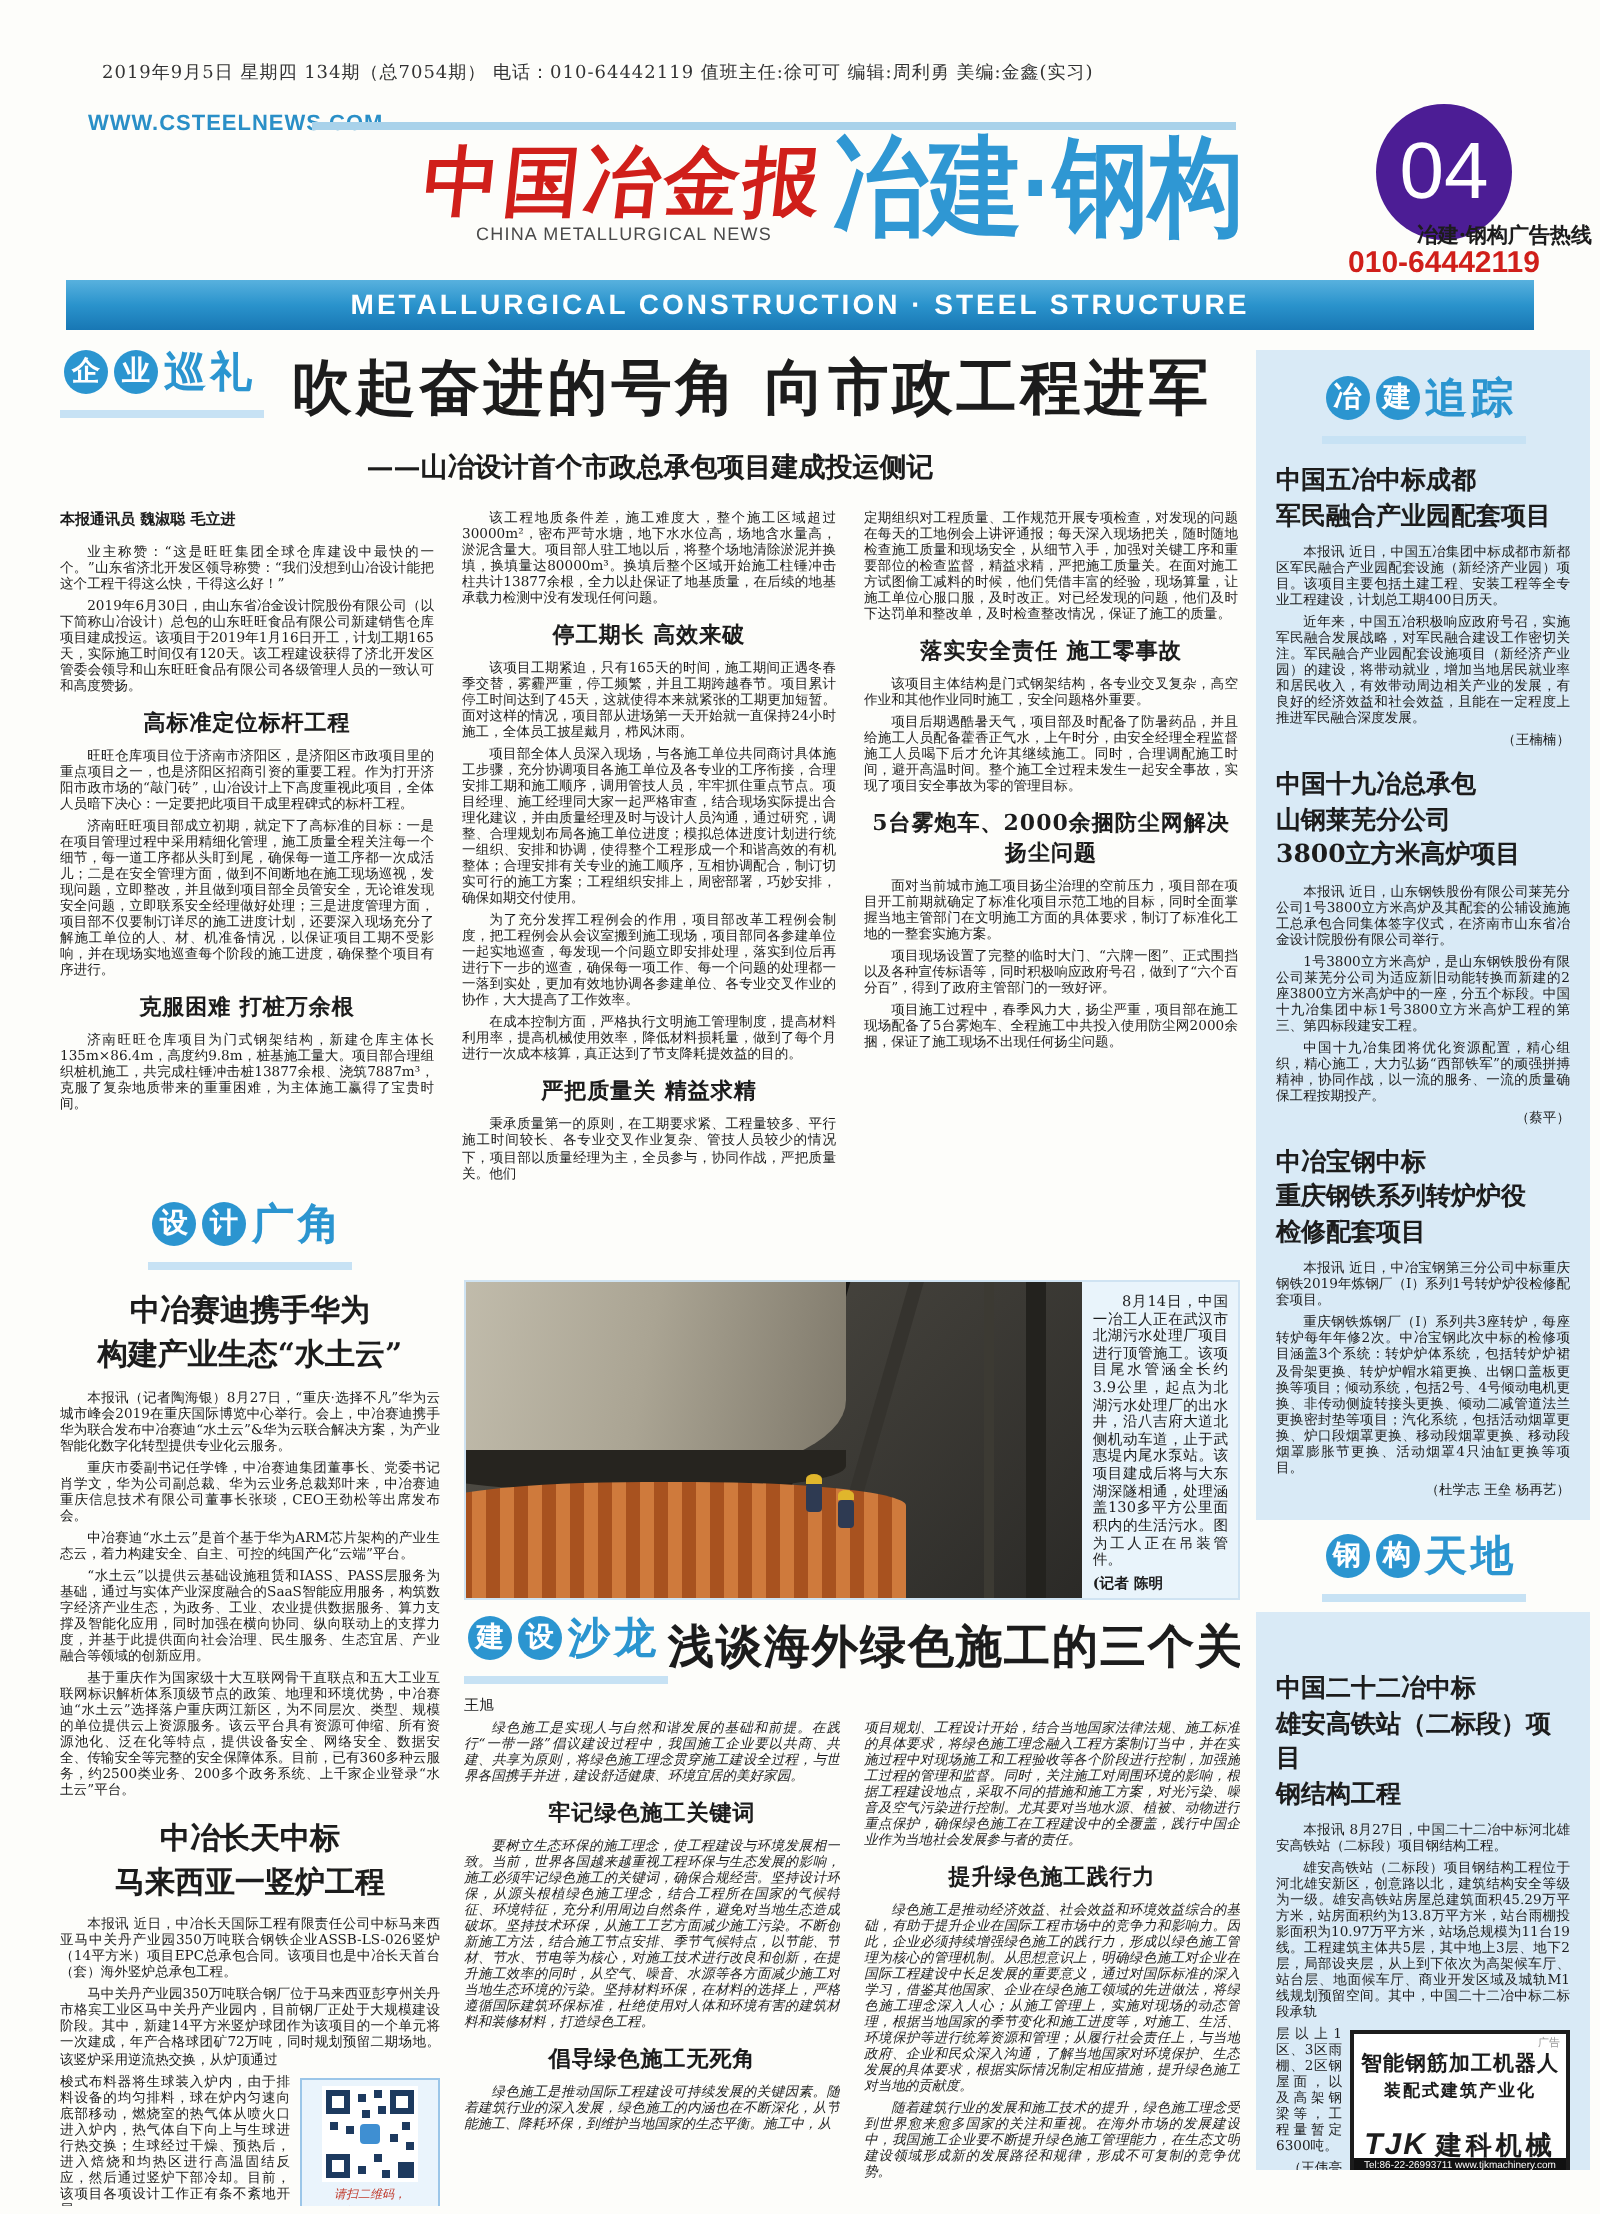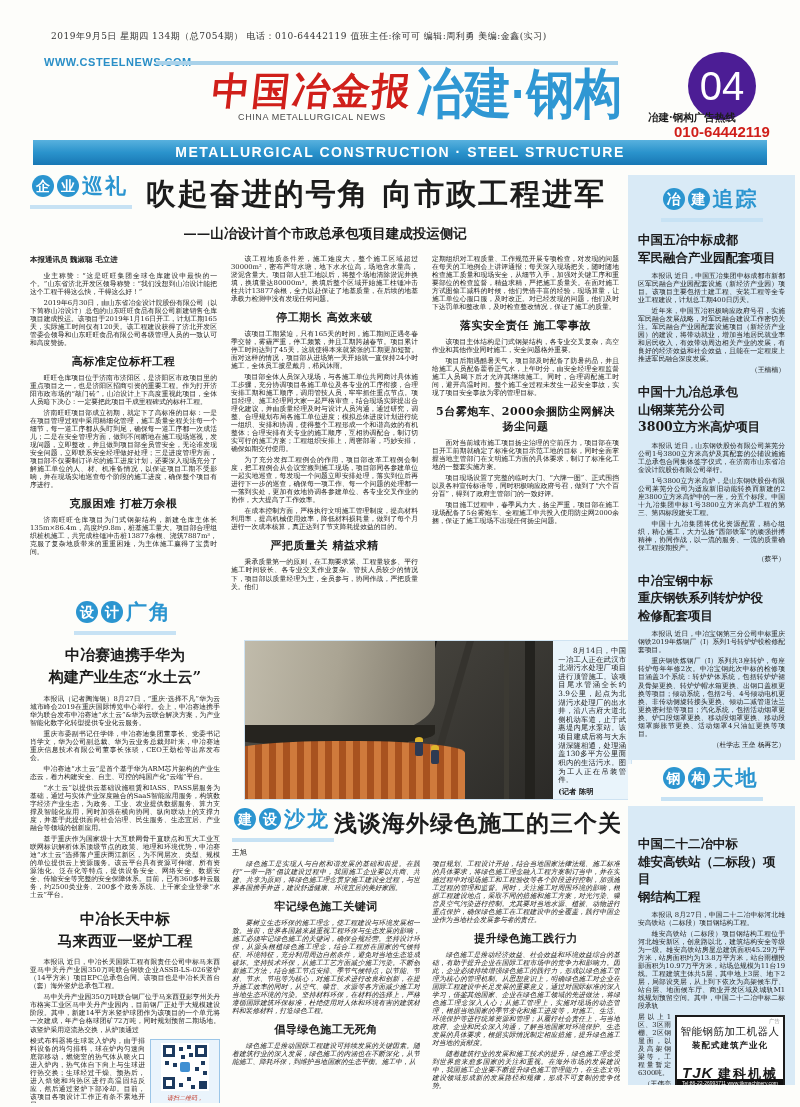--- a/index.html
+++ b/index.html
@@ -12,21 +12,21 @@
   .mast-rule{position:absolute;left:156px;top:61px;width:462px;height:4px;background:#a9d2ea;}
   .logo-cn{position:absolute;left:203px;top:66px;width:218px;text-align:center;font-size:38px;font-weight:900;
            color:#d01f1a;transform:skewX(-6deg);letter-spacing:2px;}
   .logo-en{position:absolute;left:203px;top:112px;width:218px;text-align:center;font-size:9px;color:#4a4a4a;
            font-family:"Liberation Sans",sans-serif;letter-spacing:.6px;}
   .section-big{position:absolute;left:416px;top:58px;font-size:54px;font-weight:900;color:#2f97d3;
                font-family:"Liberation Sans",sans-serif;transform:scaleX(.88);transform-origin:left;white-space:nowrap;}
   .page-circle{position:absolute;left:688px;top:52px;width:68px;height:68px;border-radius:50%;background:#4c1d95;
                color:#fff;font-size:40px;font-weight:normal;text-align:center;line-height:68px;
                font-family:"Liberation Sans",sans-serif;}
-  .hotline-label{position:absolute;left:648px;top:111px;width:148px;text-align:left;font-size:10.5px;font-weight:bold;}
+  .hotline-label{position:absolute;left:648px;top:111px;width:148px;text-align:right;font-size:10.5px;font-weight:bold;}
   .hotline-num{position:absolute;left:648px;top:123px;width:148px;text-align:center;font-size:15px;font-weight:900;
                color:#d01f1a;font-family:"Liberation Sans",sans-serif;}
   .banner{position:absolute;left:33px;top:140px;width:734px;height:25px;
           background:linear-gradient(180deg,#58b1de 0%,#2a93cc 50%,#1877b4 100%);
           color:#fff;font-family:"Liberation Sans",sans-serif;font-weight:bold;font-size:14px;
           letter-spacing:1.5px;text-align:center;line-height:25px;}
   
   .badge{display:inline-flex;align-items:center;gap:3px;border-bottom:4px solid #c7e2f4;padding:0 4px 5px 2px;}
   .bc{width:22px;height:22px;border-radius:50%;background:#2b95d0;color:#fff;font-weight:bold;font-size:14px;
       line-height:22px;text-align:center;flex:0 0 22px;}
@@ -47,21 +47,21 @@
   h3.subhd{font-size:11px;font-weight:bold;text-align:center;margin:7px 0 5px;letter-spacing:.5px;}
   
   .rail{position:absolute;left:30px;top:598px;width:190px;height:505px;overflow:hidden;text-align:justify;}
   .rail .badge-row{text-align:center;margin-bottom:8px;}
   .rail-hl{font-size:15px;font-weight:900;text-align:center;line-height:1.45;}
   .rail-hl2{margin:10px 0 6px;}
   .qr-box{float:right;width:64px;margin:2px 0 2px 5px;border:1px solid #9cc6e8;background:#eaf4fc;padding:3px 2px;text-align:center;}
   .qr-box svg{display:block;margin:0 auto 2px;}
   .qr-line{font-size:6px;color:#c03a2b;font-style:italic;line-height:1.5;}
   
-  .photo-wrap{position:absolute;left:244px;top:640px;width:388px;height:160px;display:flex;background:#e9f4fb;
+  .photo-wrap{position:absolute;left:232px;top:640px;width:388px;height:160px;display:flex;background:#e9f4fb;
               border:1px solid #cfe3f2;box-sizing:border-box;}
   .photo{position:relative;width:310px;height:100%;overflow:hidden;background:linear-gradient(135deg,#55524a,#2b2a27);}
   .ph-beam{position:absolute;left:150px;top:-30px;width:16px;height:240px;background:#16514;background:#181715;transform:rotate(16deg);}
   .ph-beam2{position:absolute;left:196px;top:-30px;width:7px;height:240px;background:#35332e;transform:rotate(16deg);}
   .ph-tank{position:absolute;left:-28px;top:-52px;width:218px;height:150px;border-radius:0 0 42% 42%/0 0 26% 26%;
            background:linear-gradient(100deg,#c9c4b4 0%,#aaa493 55%,#7e786a 100%);}
   .ph-band{position:absolute;left:-28px;top:84px;width:218px;height:20px;background:#26241f;border-radius:0 0 40% 40%/0 0 60% 60%;}
   .ph-corr{position:absolute;left:-18px;bottom:-8px;width:238px;height:66px;border-radius:45% 45% 0 0/18% 18% 0 0;
            background:repeating-linear-gradient(90deg,#a8521f 0 7px,#cf7a3c 7px 14px);}
   .ph-pipe{position:absolute;right:18px;top:0;width:10px;height:100%;background:#23221e;}
@@ -85,21 +85,21 @@
   .sb-badge-row{text-align:center;margin-bottom:6px;}
   .sb-hl{font-size:12.5px;font-weight:900;text-align:left;line-height:1.4;}
   .sb-hl-block{margin:9px 0 6px;}
   .sb2{position:absolute;left:628px;top:806px;width:167px;height:279px;background:#d9eaf6;
        padding:20px 10px 6px;box-sizing:border-box;overflow:hidden;text-align:justify;}
   .steel-badge-row{position:absolute;left:628px;top:764px;width:167px;text-align:center;background:#fdfdfa;}
   
   .ad-box{float:right;width:110px;height:74px;margin:2px 0 2px 4px;border:2px solid #1c1c1c;background:#fff;
           position:relative;text-align:center;box-sizing:border-box;font-family:"Liberation Sans",sans-serif;}
   .ad-label{position:absolute;top:1px;right:3px;font-size:5.5px;color:#999;}
-  .ad-l1{font-size:10.5px;font-weight:400;margin-top:8px;letter-spacing:.5px;}
+  .ad-l1{font-size:10.5px;font-weight:700;margin-top:8px;letter-spacing:.5px;}
   .ad-l2{font-size:8.5px;font-weight:900;margin-top:1px;letter-spacing:1px;}
   .ad-brand{margin-top:12px;font-weight:900;}
   .ad-brand .en{font-size:15px;font-style:italic;letter-spacing:1px;}
   .ad-brand .cn{font-size:13px;letter-spacing:2px;}
   .ad-contact{position:absolute;bottom:0;left:0;width:100%;background:#111;color:#fff;font-size:5px;line-height:8px;}
 </style>
 </head>
 <body>
 
 <div id="page">

